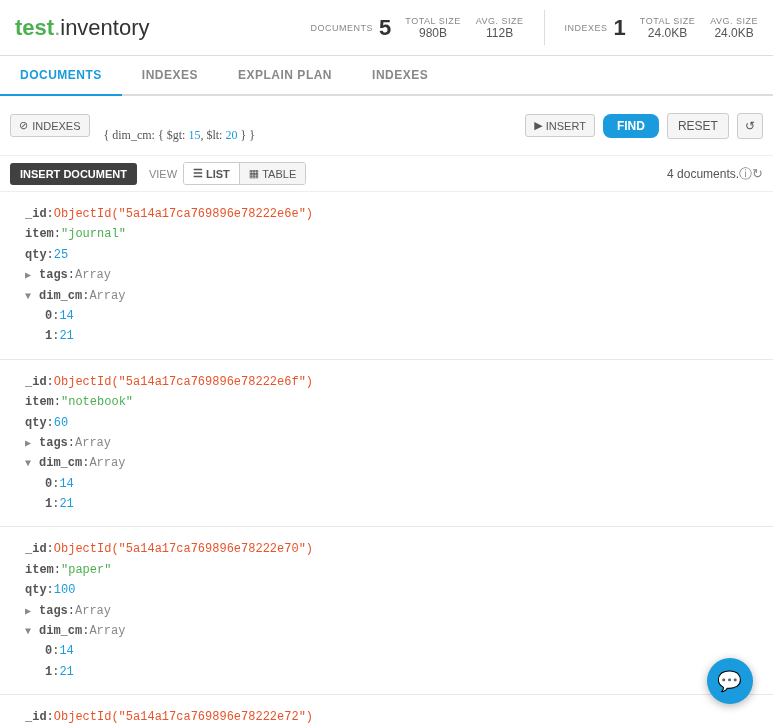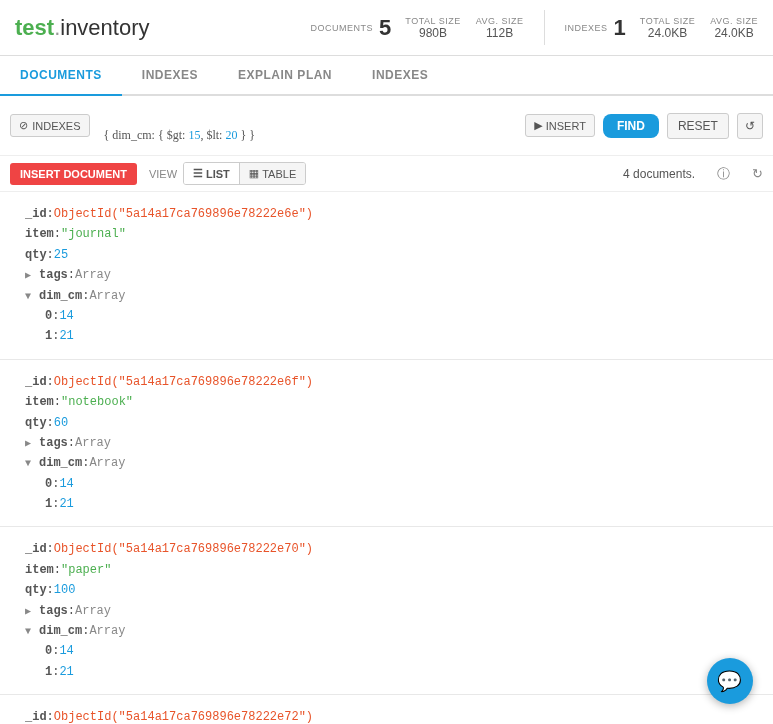--- a/index.html
+++ b/index.html
@@ -118,21 +118,21 @@
       padding: 6px 10px;
       border-bottom: 1px solid #eee;
       background: #fff;
     }
     .action-left {
       display: flex;
       align-items: center;
       gap: 6px;
     }
     .insert-btn {
-      background: #ef4444;
+      background: #404040;
       color: white;
       border: none;
       border-radius: 3px;
       padding: 5px 10px;
       font-size: 11px;
       font-weight: 600;
       cursor: pointer;
     }
     .view-label {
       font-size: 11px;
@@ -158,21 +158,21 @@
       color: #555;
     }
     .view-btn:last-child { border-right: none; }
     .view-btn.active {
       background: #fff;
       font-weight: 600;
     }
     .action-right {
       display: flex;
       align-items: center;
-      gap: 22px;
+      gap: 0;
       font-size: 12px;
       color: #555;
     }
     .doc-count-icon {
       font-size: 13px;
       color: #888;
       cursor: pointer;
     }
     .refresh-icon {
       font-size: 13px;

